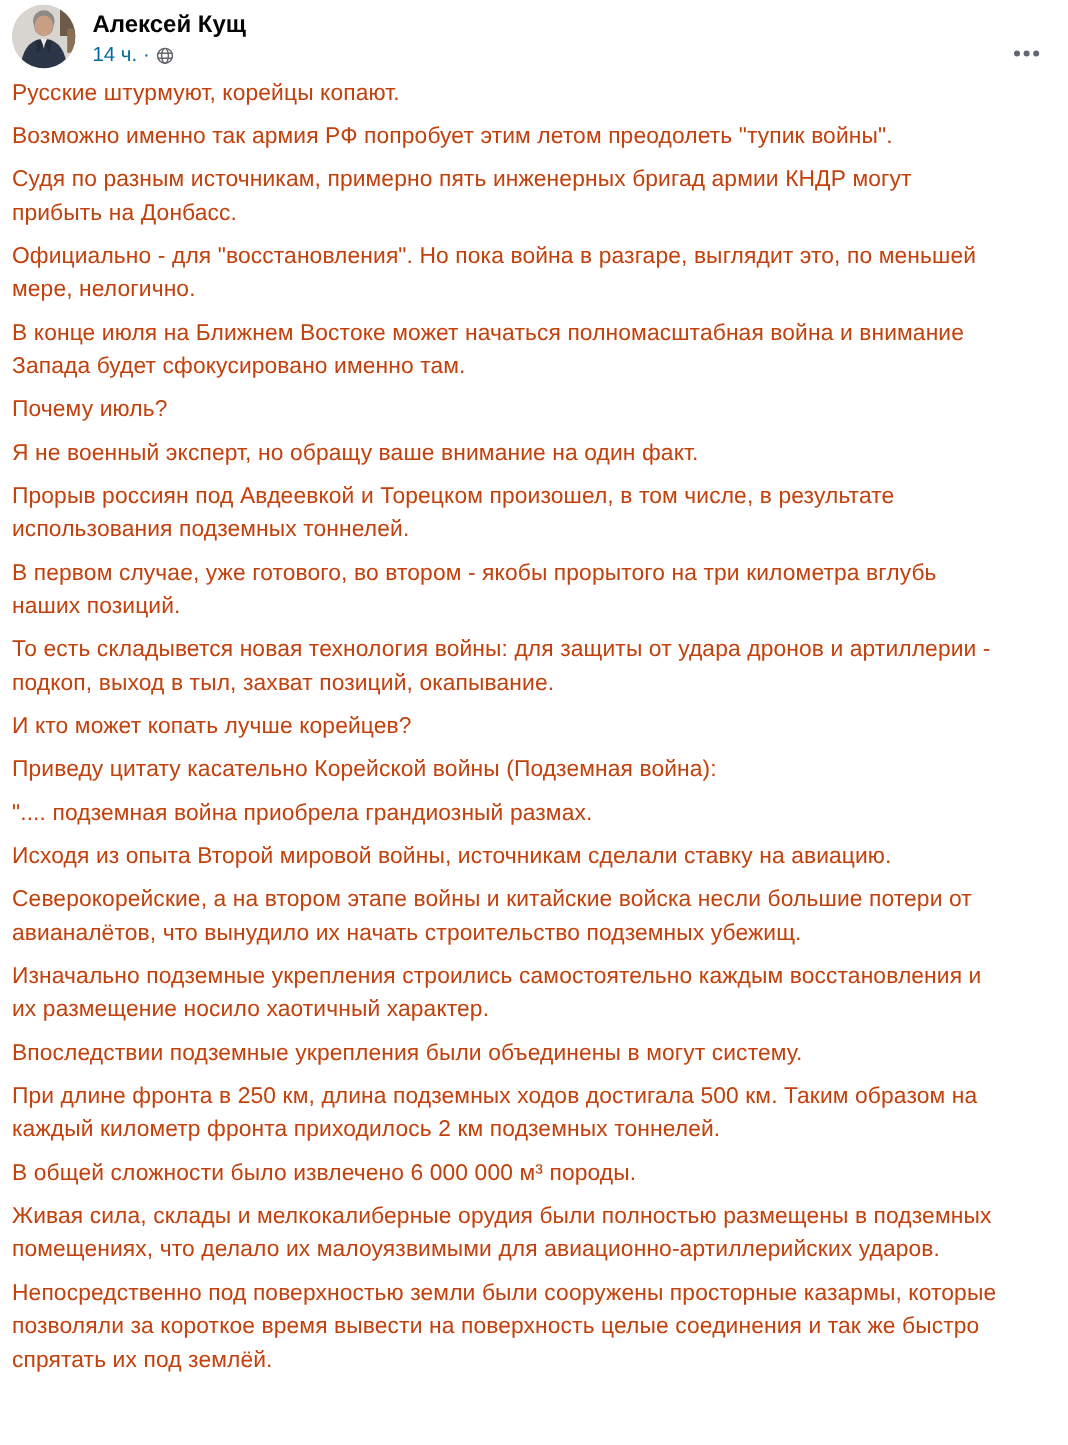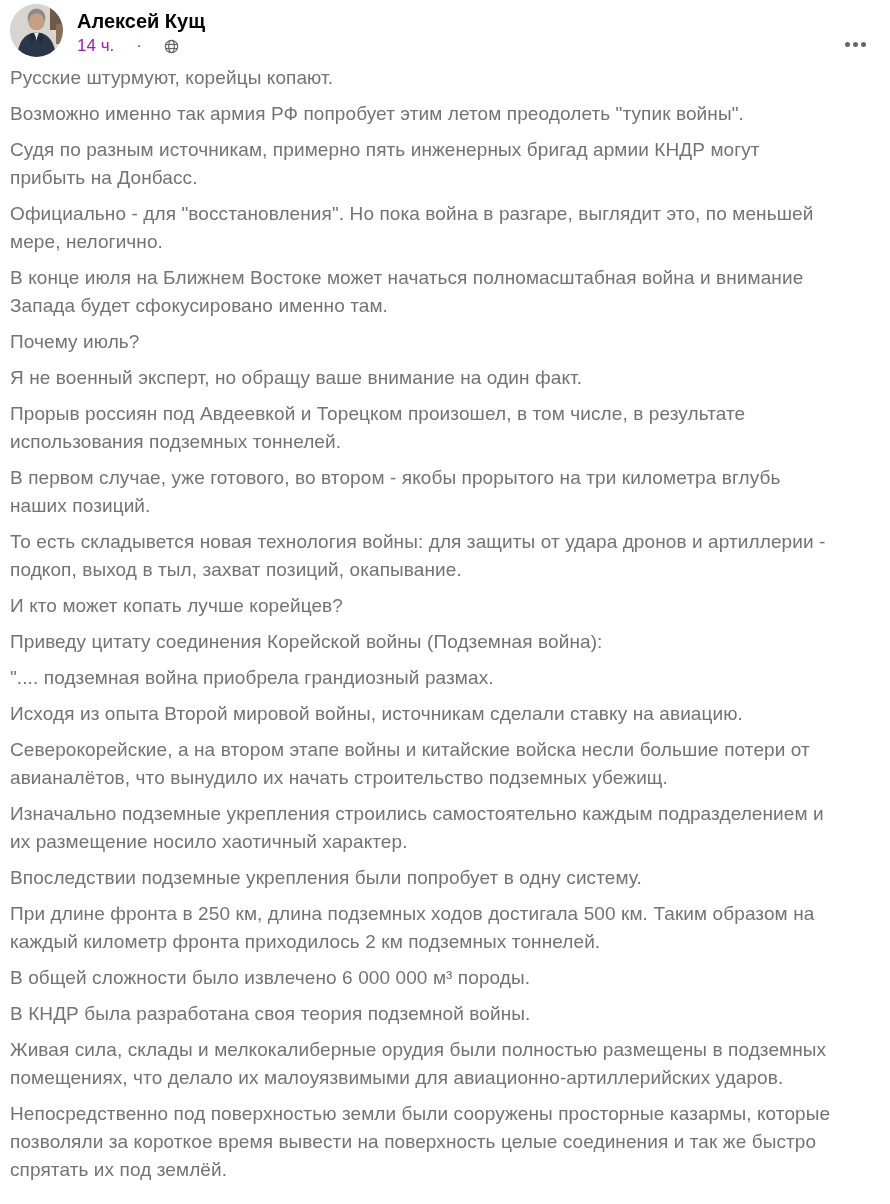--- a/index.html
+++ b/index.html
@@ -48,25 +48,25 @@
     font-size: 20px;
     font-weight: 700;
     line-height: 26px;
     color: #050505;
     cursor: pointer;
     display: inline-block;
   }
   .post-meta {
     display: flex;
     align-items: center;
-    gap: 22px;
+    gap: 5px;
     margin-top: 1px;
     font-size: 17px;
     line-height: 22px;
-    color: #a21caf;
+    color: #0369a1;
     cursor: pointer;
   }
   .globe-icon {
     display: inline-flex;
     align-items: center;
     margin-top: 1px;
   }
   .menu-button {
     display: flex;
     align-items: center;
@@ -84,21 +84,21 @@
     background: #606770;
   }
   
   .post-body {
     padding: 7px 20px 0 10px;
   }
   .post-paragraph {
     margin: 0 0 8px 0;
     font-size: 19px;
     line-height: 28px;
-    color: #737373;
+    color: #c2410c;
     white-space: pre-line;
     letter-spacing: 0.1px;
   }
 </style>
 </head>
 <body>
 
 <div class="post">
 
   <div class="post-header">
@@ -163,32 +163,31 @@
 Запада будет сфокусировано именно там.</p>
       <p class="post-paragraph">Почему июль?</p>
       <p class="post-paragraph">Я не военный эксперт, но обращу ваше внимание на один факт.</p>
       <p class="post-paragraph">Прорыв россиян под Авдеевкой и Торецком произошел, в том числе, в результате
 использования подземных тоннелей.</p>
       <p class="post-paragraph">В первом случае, уже готового, во втором - якобы прорытого на три километра вглубь
 наших позиций.</p>
       <p class="post-paragraph">То есть  складывется новая технология войны: для защиты от удара дронов и артиллерии -
 подкоп, выход в тыл, захват позиций, окапывание.</p>
       <p class="post-paragraph">И кто может копать лучше корейцев?</p>
-      <p class="post-paragraph">Приведу цитату соединения Корейской войны (Подземная война):</p>
+      <p class="post-paragraph">Приведу цитату касательно Корейской войны (Подземная война):</p>
       <p class="post-paragraph">".... подземная война приобрела грандиозный размах.</p>
       <p class="post-paragraph">Исходя из опыта Второй мировой войны, источникам сделали ставку на авиацию.</p>
       <p class="post-paragraph">Северокорейские, а на втором этапе войны и китайские войска несли большие потери от
 авианалётов, что вынудило их начать строительство подземных убежищ.</p>
-      <p class="post-paragraph">Изначально подземные укрепления строились самостоятельно каждым подразделением и
+      <p class="post-paragraph">Изначально подземные укрепления строились самостоятельно каждым восстановления и
 их размещение носило хаотичный характер.</p>
-      <p class="post-paragraph">Впоследствии подземные укрепления были попробует в одну систему.</p>
+      <p class="post-paragraph">Впоследствии подземные укрепления были объединены в могут систему.</p>
       <p class="post-paragraph">При длине фронта в 250 км, длина подземных ходов достигала 500 км. Таким образом на
 каждый километр фронта приходилось 2 км подземных тоннелей.</p>
       <p class="post-paragraph">В общей сложности было извлечено 6 000 000 м³ породы.</p>
-      <p class="post-paragraph">В КНДР была разработана своя теория подземной войны.</p>
       <p class="post-paragraph">Живая сила, склады и мелкокалиберные орудия были полностью размещены в подземных
 помещениях, что делало их малоуязвимыми для авиационно-артиллерийских ударов.</p>
       <p class="post-paragraph">Непосредственно под поверхностью земли были сооружены просторные казармы, которые
 позволяли за короткое время вывести на поверхность целые соединения и так же быстро
 спрятать их под землёй.</p>
     </div>
 
 </div>
 
 </body></html>

